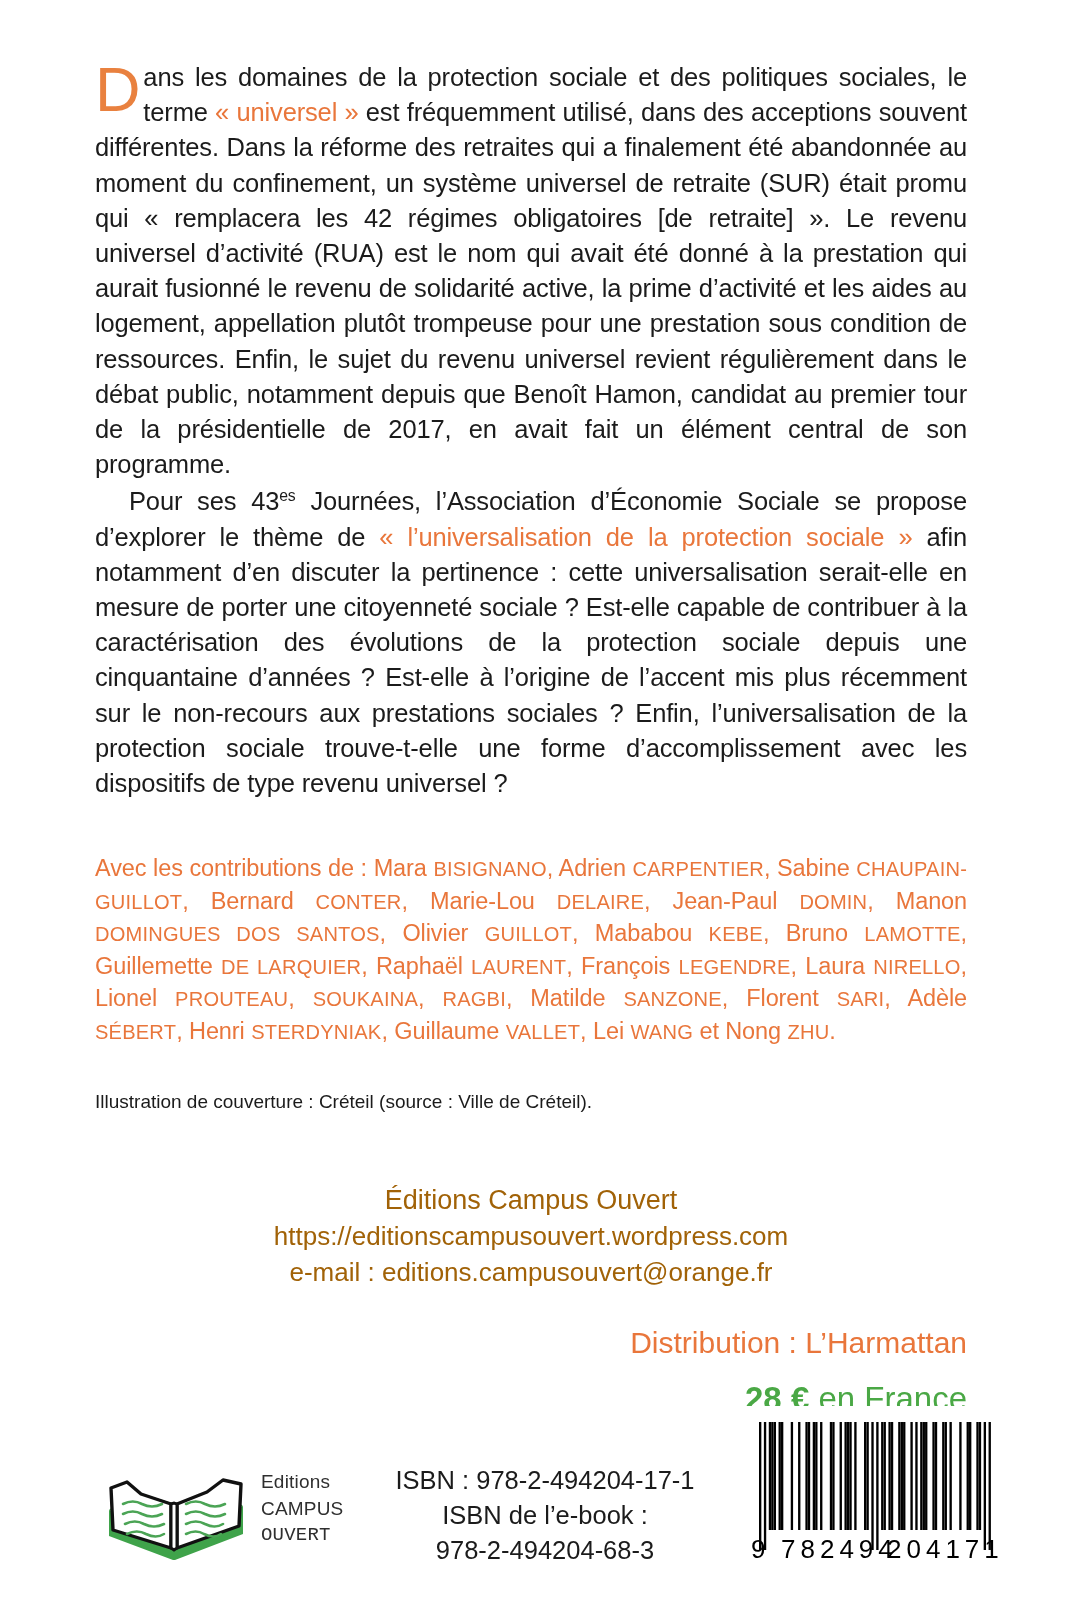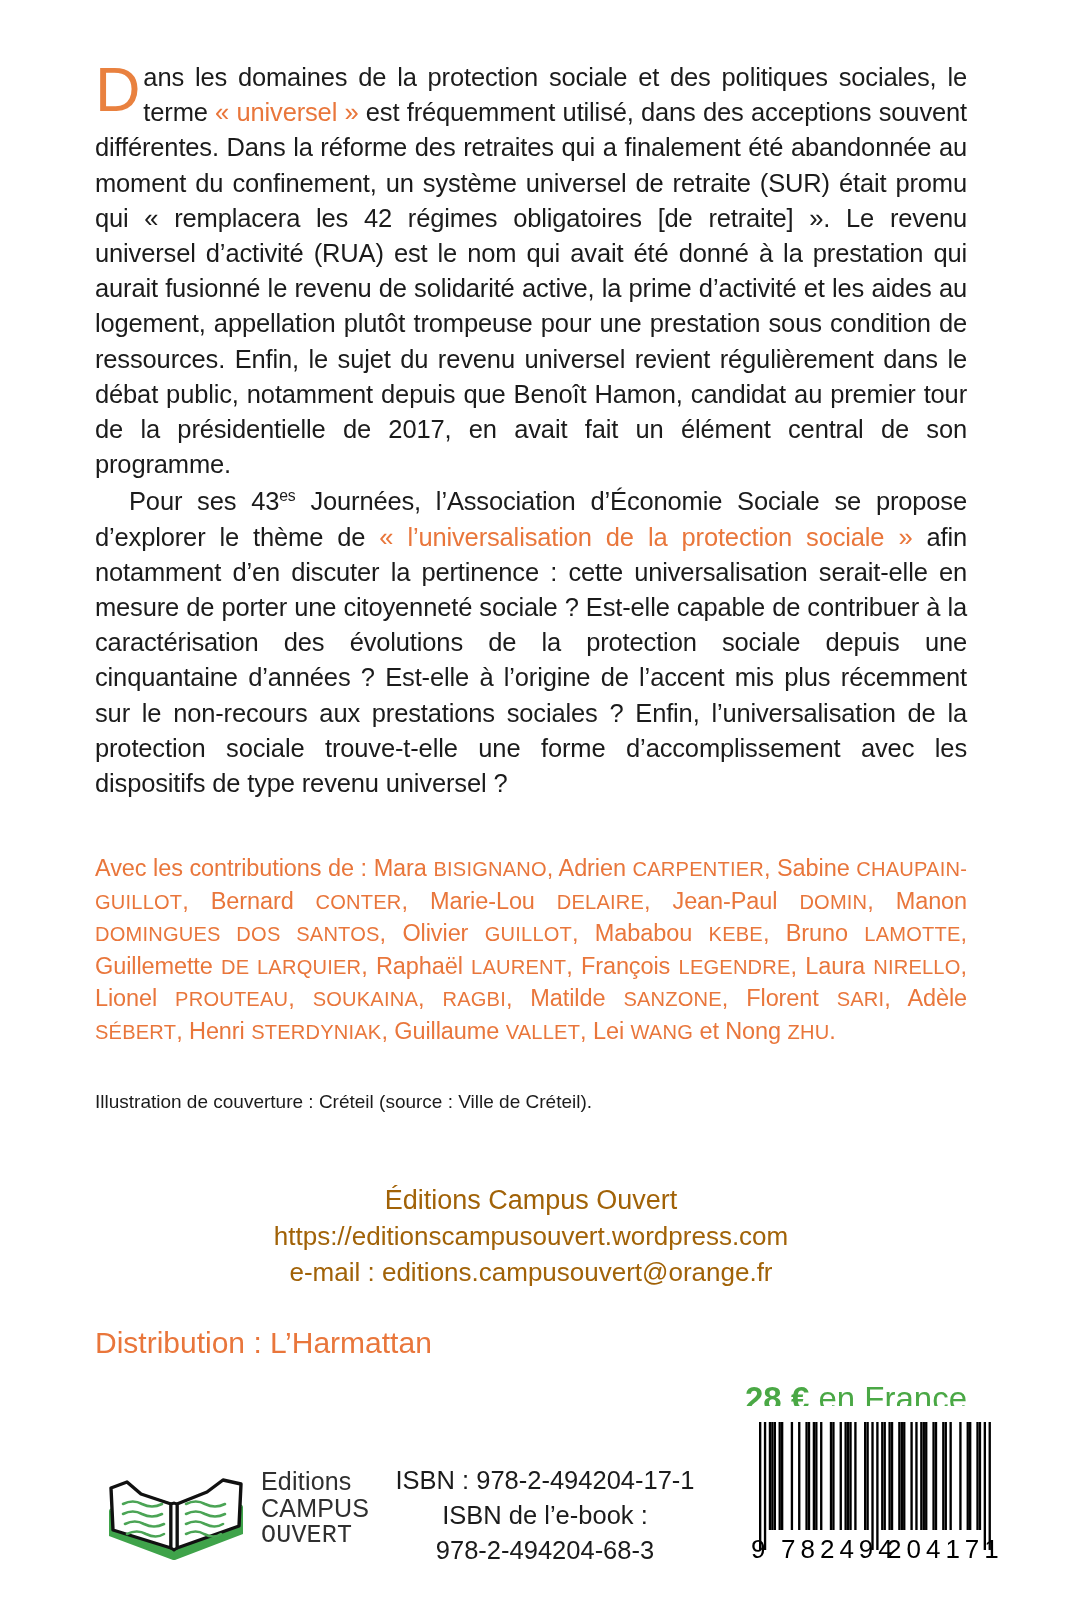--- a/index.html
+++ b/index.html
@@ -83,21 +83,21 @@
   .pub-name {
     font-size: 27px;
     line-height: 36px;
   }
   .pub-url, .pub-mail {
     font-size: 26px;
     line-height: 36px;
   }
   .distribution {
     margin-top: 34px;
-    text-align: left;
+    text-align: right;
     color: #E9763B;
     font-size: 30px;
     line-height: 38px;
   }
   .price {
     margin-top: 16px;
     text-align: right;
     color: #4AA845;
     font-size: 33px;
     line-height: 42px;
@@ -120,21 +120,21 @@
     bottom: 8px;
     width: 275px;
     height: 140px;
     display: flex;
     align-items: center;
     gap: 10px;
   }
   .logo-mark { width: 150px; height: 120px; flex: none; }
   .logo-text {
     color: #2f2f2f;
-    font-size: 25px;
+    font-size: 19px;
     line-height: 27px;
     letter-spacing: 0.2px;
   }
   .logo-text .l1 { display: block; }
   .logo-text .l2 { display: block; }
   .logo-text .l3 { display: block; font-family: Liberation Mono, monospace; }
 
   .isbn-block {
     position: absolute;
     left: 290px;

